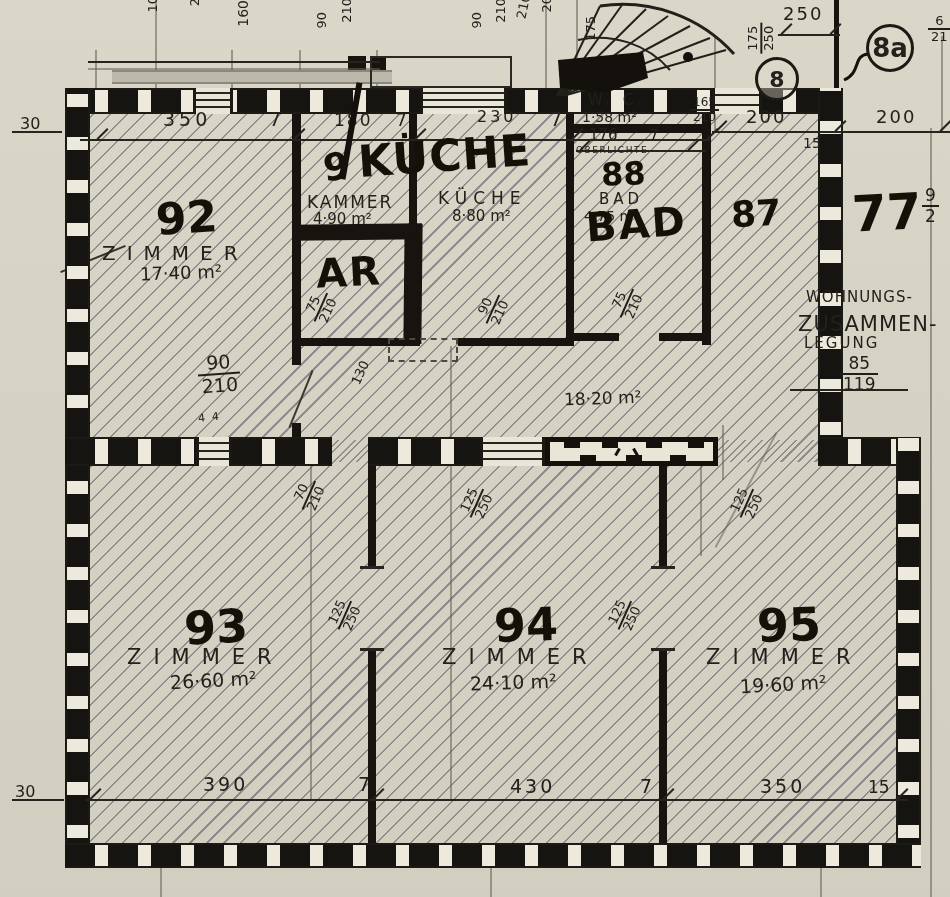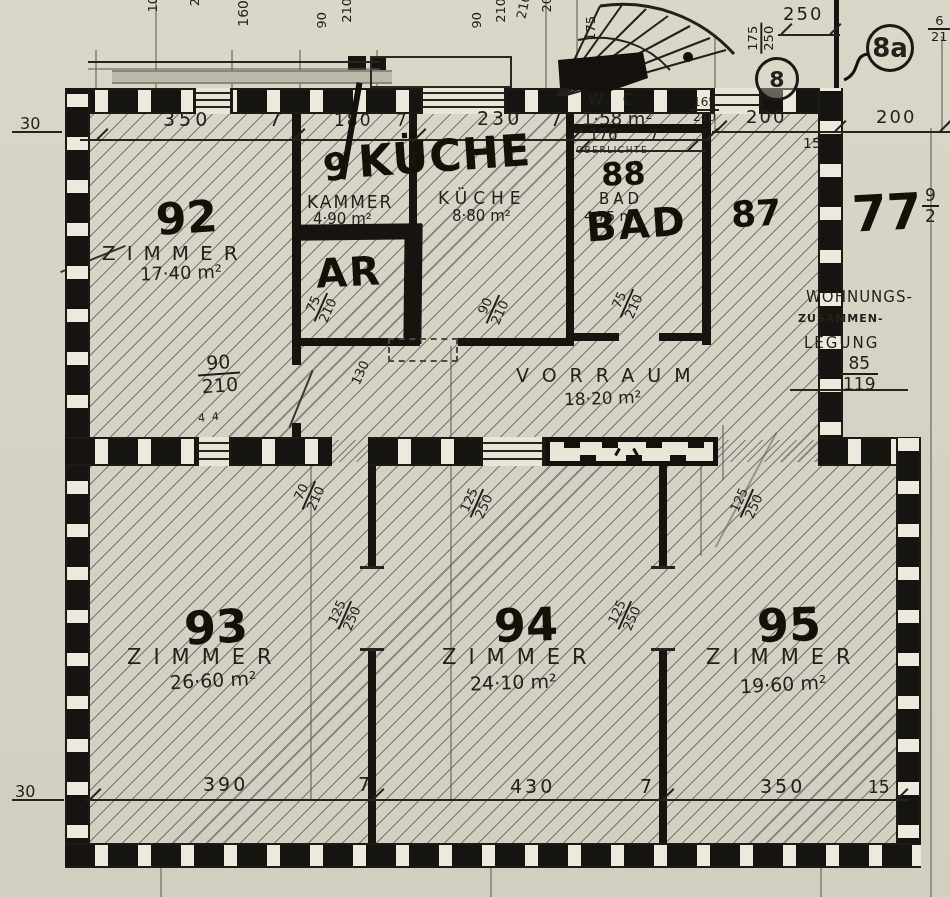--- a/index.html
+++ b/index.html
@@ -180,21 +180,21 @@
       <span>8</span>
     </div>
   <div class="a circ" style="left:866px;top:24px;width:42px;height:42px;font-size:26px;">
       <span>8a</span>
     </div>
 
   <div class="a p" style="left:163px;top:110px;font-size:19px;letter-spacing:4px;">350</div>
   <div class="a p" style="left:269px;top:110px;font-size:19px;">7</div>
   <div class="a p" style="left:334px;top:112px;font-size:17px;letter-spacing:2px;">180</div>
   <div class="a p" style="left:396px;top:112px;font-size:17px;">7</div>
-  <div class="a p" style="left:477px;top:109px;font-size:19px;letter-spacing:3px;">230</div>
+  <div class="a p" style="left:477px;top:109px;font-size:16px;letter-spacing:3px;">230</div>
   <div class="a p" style="left:550px;top:110px;font-size:19px;">7</div>
   <div class="a p" style="left:589px;top:128px;font-size:15px;">176</div>
   <div class="a p" style="left:649px;top:129px;font-size:15px;">7</div>
   <div class="a p" style="left:746px;top:108px;font-size:18px;letter-spacing:2px;">200</div>
   <div class="a p" style="left:876px;top:108px;font-size:18px;letter-spacing:2px;">200</div>
   <div class="a p" style="left:803px;top:136px;font-size:14px;">15</div>
   <div class="a p" style="left:783px;top:5px;font-size:18px;letter-spacing:2px;">250</div>
   <div class="a p" style="left:20px;top:116px;font-size:16px;">30</div>
   <div class="a p" style="left:15px;top:784px;font-size:16px;">30</div>
 
@@ -259,35 +259,34 @@
   <div class="a p" style="left:102px;top:243px;font-size:20px;letter-spacing:11px;">ZIMMER</div>
   <div class="a p" style="left:140px;top:264px;font-size:18px;transform:rotate(-2deg);">17·40 m²</div>
 
   <div class="a p" style="left:307px;top:194px;font-size:17px;letter-spacing:2px;">KAMMER</div>
   <div class="a p" style="left:313px;top:212px;font-size:15px;">4·90 m²</div>
 
   <div class="a p" style="left:438px;top:190px;font-size:17px;letter-spacing:6px;">KÜCHE</div>
   <div class="a p" style="left:452px;top:209px;font-size:15px;">8·80 m²</div>
 
   <div class="a p" style="left:588px;top:93px;font-size:15px;letter-spacing:4px;">W. C.</div>
-  <div class="a p" style="left:582px;top:110px;font-size:18px;">1·58 m²</div>
+  <div class="a p" style="left:582px;top:110px;font-size:14px;">1·58 m²</div>
   <div class="a p" style="left:576px;top:146px;font-size:9px;letter-spacing:1.5px;">OBERLICHTE</div>
 
   <div class="a m" style="left:601px;top:158px;font-size:32px;transform:rotate(-2deg);">88</div>
   <div class="a p" style="left:599px;top:192px;font-size:15px;letter-spacing:4px;">BAD</div>
   <div class="a p" style="left:584px;top:209px;font-size:14px;">4·75 m²</div>
   <div class="a m" style="left:586px;top:204px;font-size:40px;letter-spacing:2px;transform:rotate(-4deg);">BAD</div>
 
   <div class="a m" style="left:323px;top:148px;font-size:38px;transform:rotate(-6deg);">9</div>
   <div class="a m" style="left:358px;top:134px;font-size:44px;letter-spacing:1px;transform:rotate(-4deg);">KÜCHE</div>
   <div class="a" style="left:348px;top:82px;width:6px;height:98px;background:#14110c;transform:rotate(10deg);"></div>
   <div class="a m" style="left:316px;top:252px;font-size:40px;letter-spacing:2px;transform:rotate(-3deg);">AR</div>
   <div class="a m" style="left:731px;top:196px;font-size:36px;transform:rotate(-3deg);">87</div>
 
-  <div class="a p" style="left:516px;top:366px;font-size:19px;letter-spacing:13px;">VORRAUM</div>
   <div class="a p" style="left:564px;top:390px;font-size:17px;transform:rotate(-2deg);">18·20 m²</div>
 
   <div class="a m" style="left:184px;top:604px;font-size:46px;transform:rotate(-3deg);">93</div>
   <div class="a p" style="left:127px;top:646px;font-size:21px;letter-spacing:12px;">ZIMMER</div>
   <div class="a p" style="left:170px;top:671px;font-size:19px;transform:rotate(-3deg);">26·60 m²</div>
 
   <div class="a m" style="left:494px;top:602px;font-size:46px;transform:rotate(-2deg);">94</div>
   <div class="a p" style="left:442px;top:646px;font-size:21px;letter-spacing:12px;">ZIMMER</div>
   <div class="a p" style="left:470px;top:673px;font-size:19px;transform:rotate(-2deg);">24·10 m²</div>
 
@@ -296,19 +295,19 @@
   <div class="a p" style="left:740px;top:675px;font-size:19px;transform:rotate(-3deg);">19·60 m²</div>
 
   <div class="a m" style="left:852px;top:188px;font-size:50px;transform:rotate(-3deg);">77</div>
   <div class="a" style="left:922px;top:186px;">
     <span class="frac" style="font-size:17px;"><span class="t">9</span><span class="b">2</span></span>
   </div>
   <div class="a" style="left:928px;top:14px;">
     <span class="frac" style="font-size:13px;"><span class="t">6</span><span class="b">21</span></span>
   </div>
   <div class="a p" style="left:806px;top:290px;font-size:15px;letter-spacing:1px;">WOHNUNGS-</div>
-  <div class="a p" style="left:798px;top:313px;font-size:11px;letter-spacing:1px;font-weight:bold;">ZUSAMMEN-</div>
+  <div class="a p" style="left:798px;top:313px;font-size:21px;letter-spacing:1px;">ZUSAMMEN-</div>
   <div class="a p" style="left:804px;top:336px;font-size:15px;letter-spacing:2px;">LEGUNG</div>
   <div class="a" style="left:840px;top:354px;">
     <span class="frac" style="font-size:17px;"><span class="t">85</span><span class="b">119</span></span>
   </div>
 
 </div>
 
 </body></html>

